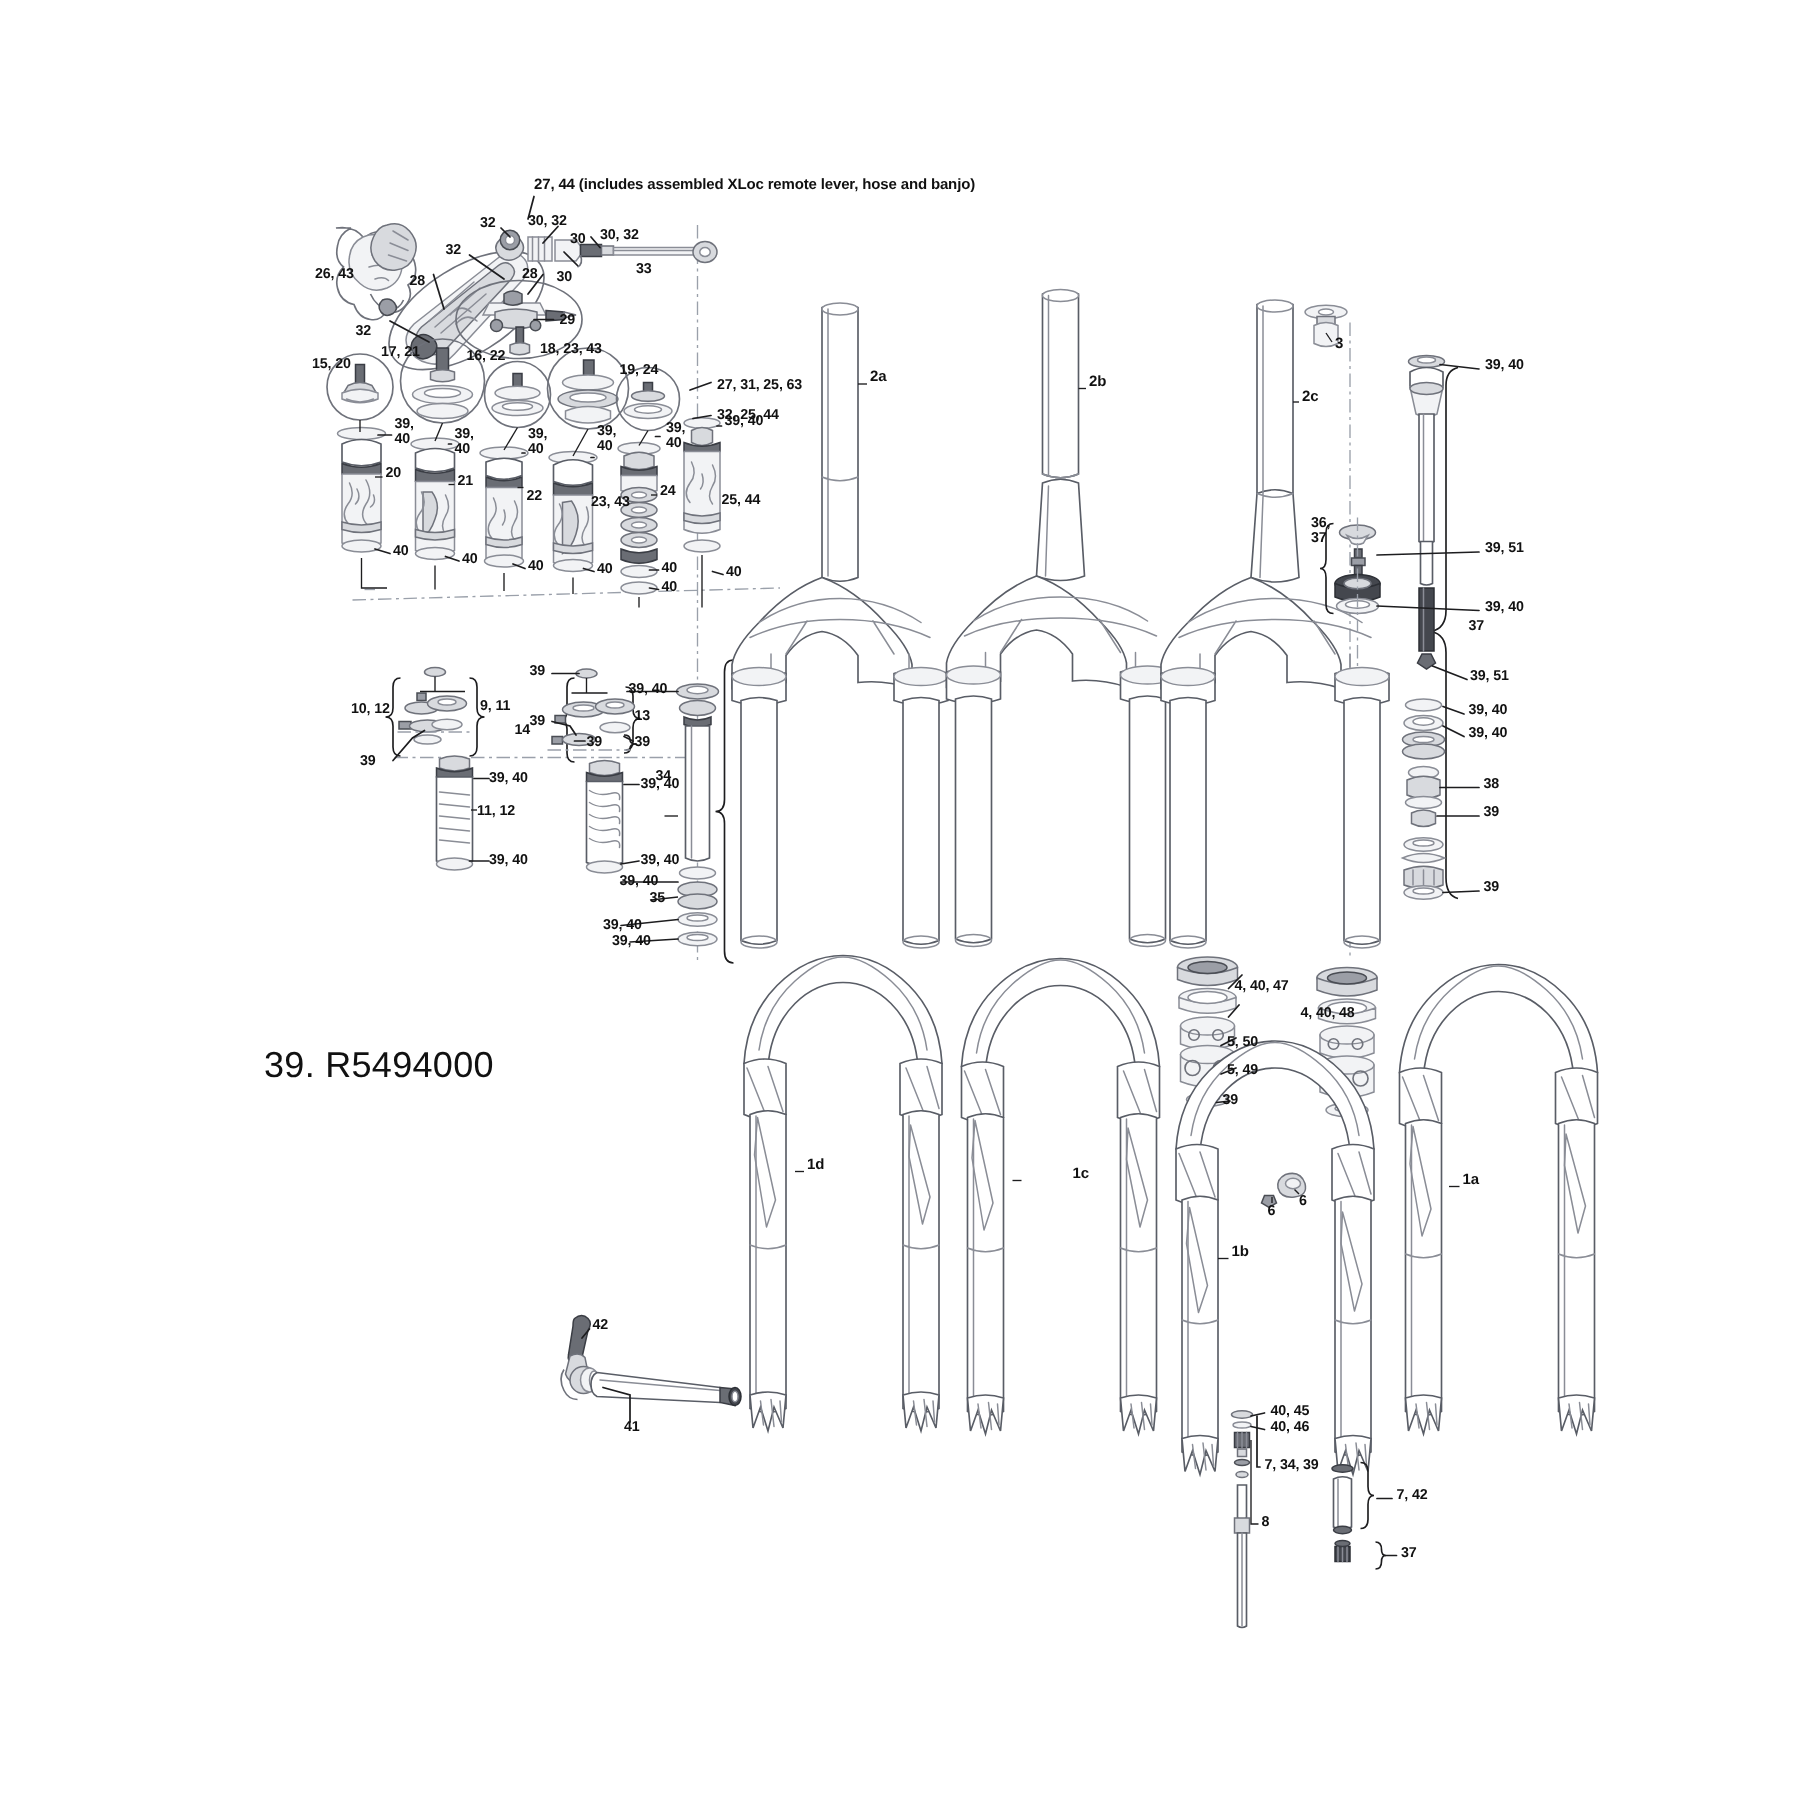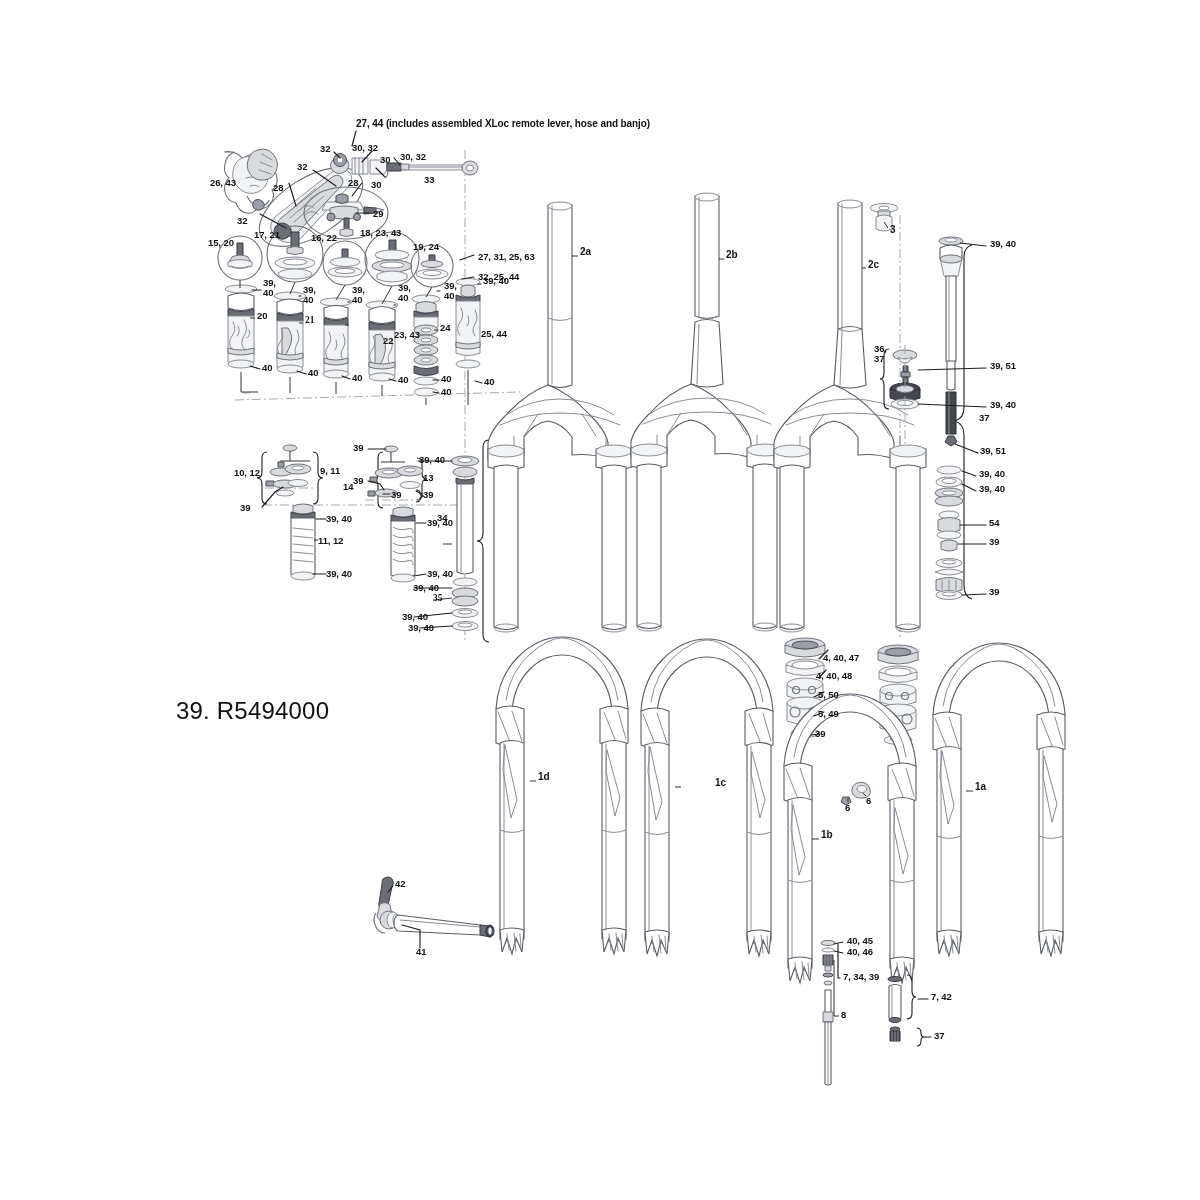--- a/index.html
+++ b/index.html
@@ -702,22 +702,22 @@
 40</div>
 <div class="cal two" style="left:352px;top:285px;white-space:pre;">39,
 40</div>
 <div class="cal two" style="left:398px;top:283px;white-space:pre;">39,
 40</div>
 <div class="cal two" style="left:444px;top:281px;white-space:pre;">39,
 40</div>
 <div class="cal" style="left:483px;top:276px;">39, 40</div>
 
 <div class="cal" style="left:257px;top:311px;">20</div>
-<div class="cal" style="left:305px;top:316px;font-family:Liberation Serif, serif;">21</div>
-<div class="cal" style="left:351px;top:336px;margin-left:32px;">22</div>
+<div class="cal" style="left:305px;top:316px;">21</div>
+<div class="cal" style="left:351px;top:326px;">22</div>
 <div class="cal" style="left:394px;top:330px;">23, 43</div>
 <div class="cal" style="left:440px;top:323px;">24</div>
 <div class="cal" style="left:481px;top:329px;">25, 44</div>
 
 <div class="cal" style="left:262px;top:363px;">40</div>
 <div class="cal" style="left:308px;top:368px;">40</div>
 <div class="cal" style="left:352px;top:373px;">40</div>
 <div class="cal" style="left:398px;top:375px;">40</div>
 <div class="cal" style="left:441px;top:374px;">40</div>
 <div class="cal" style="left:441px;top:387px;">40</div>
@@ -735,44 +735,44 @@
 <div class="cal" style="left:343px;top:482px;">14</div>
 <div class="cal" style="left:423px;top:473px;">13</div>
 <div class="cal" style="left:391px;top:490px;">39</div>
 <div class="cal" style="left:423px;top:490px;">39</div>
 <div class="cal" style="left:427px;top:518px;">39, 40</div>
 <div class="cal" style="left:427px;top:569px;">39, 40</div>
 
 <div class="cal" style="left:419px;top:455px;">39, 40</div>
 <div class="cal" style="left:437px;top:513px;">34</div>
 <div class="cal" style="left:413px;top:583px;">39, 40</div>
-<div class="cal" style="left:433px;top:594px;font-family:Liberation Serif, serif;">35</div>
+<div class="cal" style="left:433px;top:594px;">35</div>
 <div class="cal" style="left:402px;top:612px;">39, 40</div>
 <div class="cal" style="left:408px;top:623px;">39, 40</div>
 
 <div class="cal big" style="left:580px;top:247px;">2a</div>
 <div class="cal big" style="left:726px;top:250px;">2b</div>
 <div class="cal big" style="left:868px;top:260px;">2c</div>
 <div class="cal big" style="left:890px;top:225px;">3</div>
 
 <div class="cal" style="left:990px;top:239px;">39, 40</div>
 <div class="cal two" style="left:874px;top:344px;white-space:pre;">36,
 37</div>
 <div class="cal" style="left:990px;top:361px;">39, 51</div>
 <div class="cal" style="left:990px;top:400px;">39, 40</div>
 <div class="cal" style="left:979px;top:413px;">37</div>
 <div class="cal" style="left:980px;top:446px;">39, 51</div>
 <div class="cal" style="left:979px;top:469px;">39, 40</div>
 <div class="cal" style="left:979px;top:484px;">39, 40</div>
-<div class="cal" style="left:989px;top:518px;">54</div>
+<div class="cal" style="left:989px;top:518px;">38</div>
 <div class="cal" style="left:989px;top:537px;">39</div>
 <div class="cal" style="left:989px;top:587px;">39</div>
 
 <div class="cal" style="left:823px;top:653px;">4, 40, 47</div>
-<div class="cal" style="left:816px;top:671px;">4, 40, 48</div>
+<div class="cal" style="left:867px;top:671px;">4, 40, 48</div>
 <div class="cal" style="left:818px;top:690px;">5, 50</div>
 <div class="cal" style="left:818px;top:709px;">5, 49</div>
 <div class="cal" style="left:815px;top:729px;">39</div>
 
 <div class="cal big" style="left:538px;top:772px;text-align:right;">1d</div>
 <div class="cal big" style="left:683px;top:778px;margin-left:32px;">1c</div>
 <div class="cal big" style="left:821px;top:830px;">1b</div>
 <div class="cal big" style="left:975px;top:782px;">1a</div>
 <div class="cal" style="left:845px;top:803px;">6</div>
 <div class="cal" style="left:866px;top:796px;">6</div>

